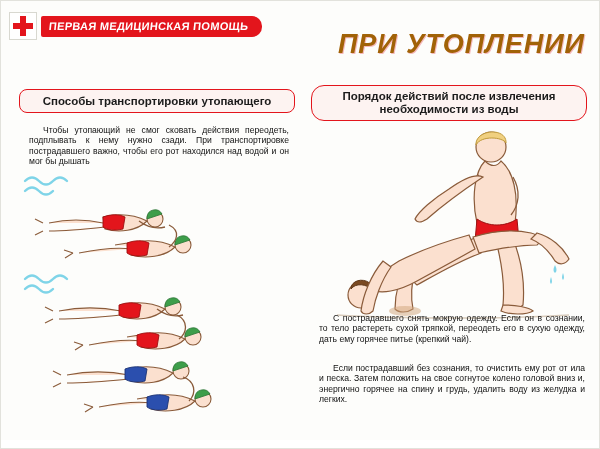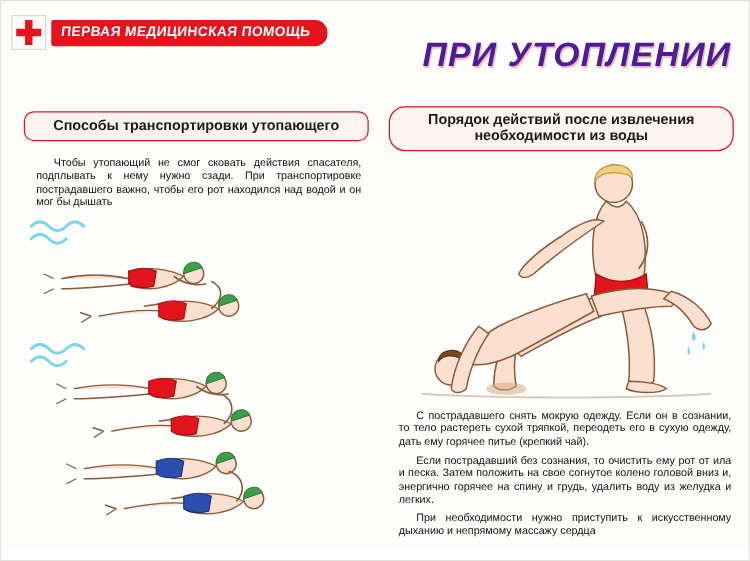--- a/index.html
+++ b/index.html
@@ -69,21 +69,21 @@
     white-space: nowrap;
     transform: skewX(-6deg);
   }
 
   .main-title {
     position: absolute;
     right: 14px;
     top: 28px;
     font-size: 27px;
     font-weight: bold;
-    color: #4c1d95;
+    color: #a16207;
     letter-spacing: 1px;
     text-transform: uppercase;
     font-style: italic;
     text-shadow: 1px 1px 0 #f5b9bb;
   }
 
   
   .section-head {
     position: absolute;
     border: 1px solid #e3151c;
@@ -131,21 +131,21 @@
     box-sizing: border-box;
   }
   #left-para {
     left: 28px;
     top: 124px;
     width: 260px;
     text-indent: 14px;
   }
   #right-para-1 {
     left: 318px;
-    top: 326px;
+    top: 312px;
     width: 266px;
     text-indent: 14px;
   }
   #right-para-2 {
     left: 318px;
     top: 362px;
     width: 266px;
     text-indent: 14px;
   }
   #right-para-3 {
@@ -197,21 +197,21 @@
 
   <div class="section-head" id="head-left">
     <span class="sh-line">Способы транспортировки утопающего</span>
   </div>
 
   <div class="section-head" id="head-right">
     <span class="sh-line">Порядок действий после извлечения</span>
     <span class="sh-line">необходимости из воды</span>
   </div>
 
-  <div class="para" id="left-para">Чтобы утопающий не смог сковать действия спасателя, подплывать к нему нужно сзади. При транспортировке пострадавшего важно, чтобы его рот находился над водой и он мог бы дышать</div>
+  <div class="para" id="left-para">Чтобы утопающий не смог сковать действия переодеть, подплывать к нему нужно сзади. При транспортировке пострадавшего важно, чтобы его рот находился над водой и он мог бы дышать</div>
 
   <svg class="art" id="art-left" viewBox="0 0 284 260">
     <defs>
       <g id="wave-unit">
         <path d="M0,4 q5,-6 10,0 q5,6 10,0" fill="none" stroke="#7fd4e8" stroke-width="2.2" stroke-linecap="round"></path>
       </g>
     </defs>
 
     <g>
       <path d="M6,20 q7,-7 14,0 q7,7 14,0 q7,-7 14,0" fill="none" stroke="#7fd4e8" stroke-width="2.4" stroke-linecap="round"></path>
@@ -348,16 +348,15 @@
       <path d="M244,158 q2,5 0,7 q-2,-2 0,-7" fill="#7fd4e8"></path>
     </g>
 
     <path d="M30,196 C90,200 200,200 262,196" fill="none" stroke="#d8cbbb" stroke-width="1.5"></path>
   </svg>
 
   <div class="divider"></div>
 
   <div class="para" id="right-para-1">С пострадавшего снять мокрую одежду. Если он в сознании, то тело растереть сухой тряпкой, переодеть его в сухую одежду, дать ему горячее питье (крепкий чай).</div>
   <div class="para" id="right-para-2">Если пострадавший без сознания, то очистить ему рот от ила и песка. Затем положить на свое согнутое колено головой вниз и, энергично горячее на спину и грудь, удалить воду из желудка и легких.</div>
-  <div class="para" id="right-para-3">При необходимости нужно приступить к искусственному дыханию и непрямому массажу сердца</div>
 
   <div class="footer-space"></div>
 </div>
 
 </body></html>

